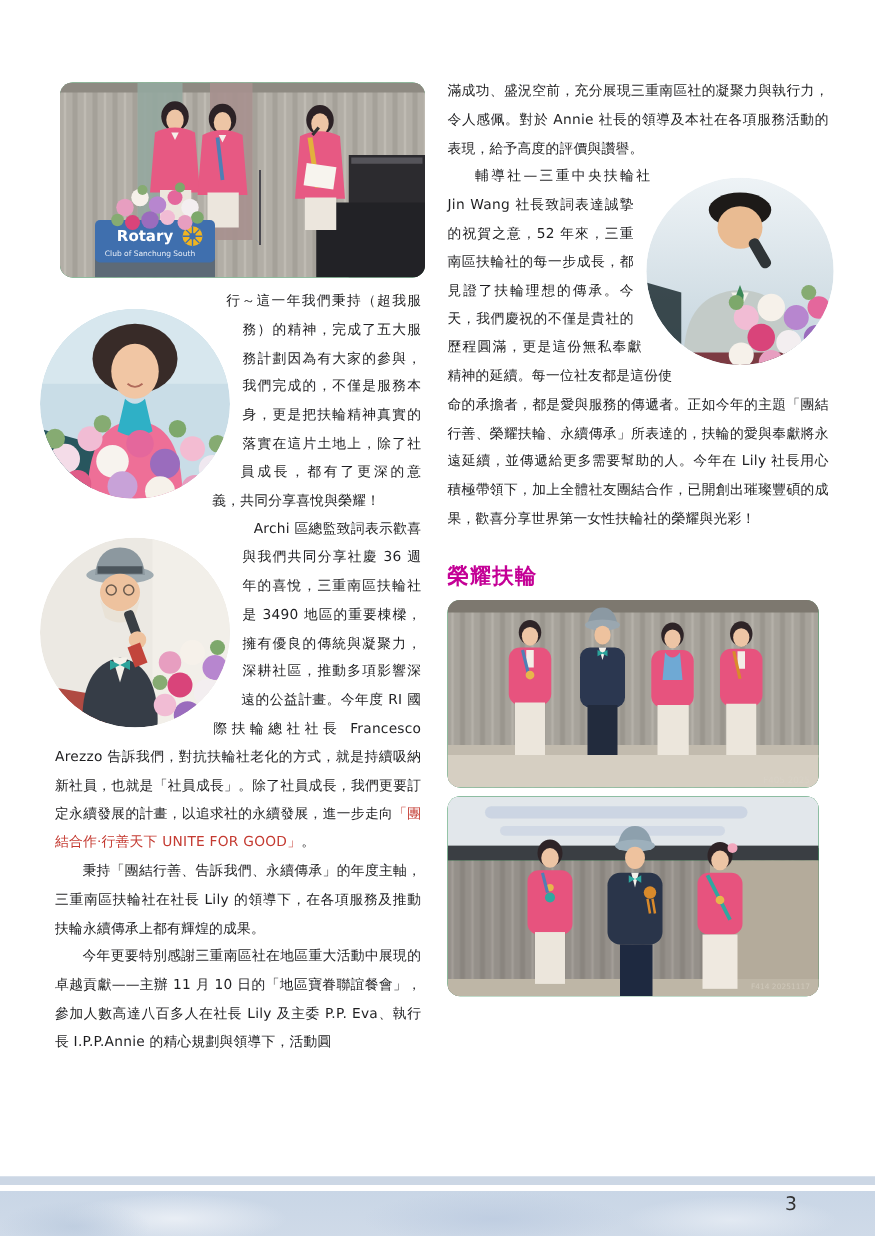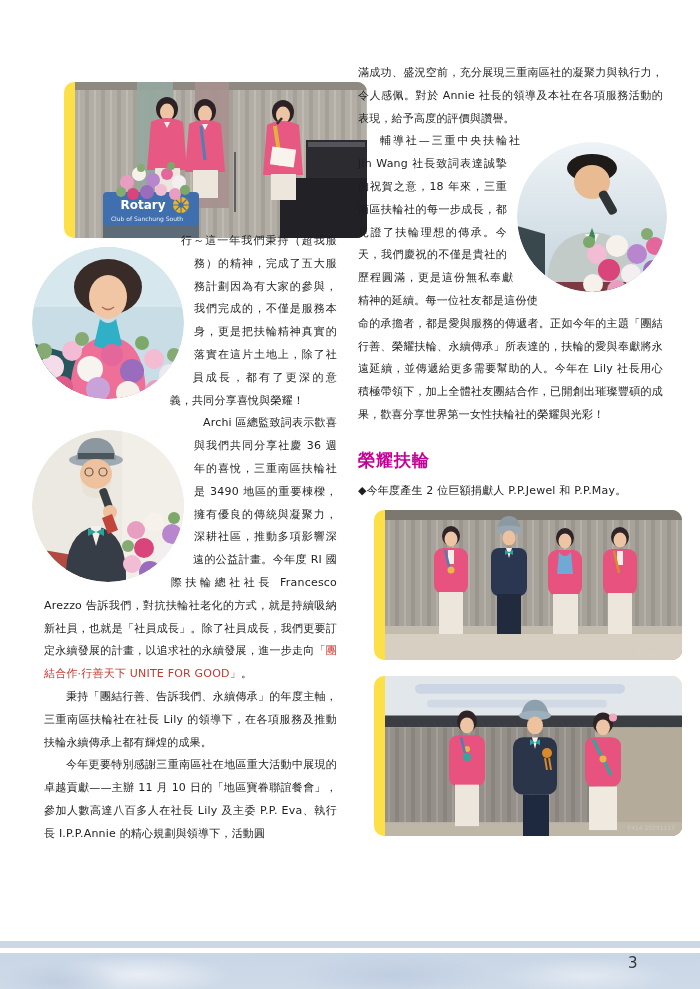--- a/index.html
+++ b/index.html
@@ -9,21 +9,21 @@
     position:relative;overflow:hidden;
   }
   .page{position:absolute;inset:0;}
   p{margin:0;font-size:11px;line-height:22.8px;color:#1e1e20;
     text-align:justify;letter-spacing:0.2px;}
   .indent{text-indent:2em;}
   .red{color:#c43a31;}
   .col{position:absolute;}
   .col-left{left:44px;top:230px;width:293px;}
   .col-right{left:358px;top:62px;width:305px;}
-  .photo{margin:16px;border-radius:10px;overflow:hidden;background:#fde047;padding-left:11px;}
+  .photo{margin:0;border-radius:10px;overflow:hidden;background:#15803d;}
   .photo svg{display:block;width:100%;height:100%;}
   .photo-top{position:absolute;left:48px;top:66px;width:292px;height:156px;}
   .photo-mid{width:297px;height:150px;margin-top:7px;}
   .photo-bottom{width:297px;height:160px;margin-top:7px;}
   .circ{border-radius:50%;overflow:hidden;shape-outside:circle(50%);shape-margin:8px;}
   .circ svg{display:block;width:100%;height:100%;}
   .circ-left{float:left;}
   .circ-right{float:right;}
   .circ1{width:152px;height:152px;margin:17px 10px 4px -12px;}
   .circ2{width:152px;height:152px;margin:18px 10px 4px -12px;}
@@ -256,25 +256,24 @@
               <circle cx="76" cy="142" r="10" fill="#f6f1ea"></circle>
                 <circle cx="100" cy="148" r="10" fill="#e79ec0"></circle>
               <circle cx="128" cy="146" r="10" fill="#f4dce8"></circle>
                 <circle cx="146" cy="142" r="9" fill="#c8a2d8"></circle>
               <circle cx="72" cy="100" r="6" fill="#7da86b"></circle>
                 <circle cx="130" cy="92" r="6" fill="#86ab72"></circle>
             </g>
           </g>
         </svg>
       </div>
-      <p class="indent">輔導社—三重中央扶輪社 Jin Wang 社長致詞表達誠摯的祝賀之意，18 年來，三重南區扶輪社的每一步成長，都見證了扶輪理想的傳承。今天，我們慶祝的不僅是貴社的歷程圓滿，更是這份無私奉獻精神的延續。每一位社友都是這份使命的承擔者，都是愛與服務的傳遞者。正如今年的主題「團結行善、榮耀扶輪、永續傳承」所表達的，扶輪的愛與奉獻將永遠延續，並傳遞給更多需要幫助的人。今年在 Lily 社長用心積極帶領下，加上全體社友團結合作，已開創出璀璨豐碩的成果，歡喜分享世界第一女性扶輪社的榮耀與光彩！</p>
+      <p class="indent">輔導社—三重中央扶輪社 Jin Wang 社長致詞表達誠摯的祝賀之意，52 年來，三重南區扶輪社的每一步成長，都見證了扶輪理想的傳承。今天，我們慶祝的不僅是貴社的歷程圓滿，更是這份無私奉獻精神的延續。每一位社友都是這份使命的承擔者，都是愛與服務的傳遞者。正如今年的主題「團結行善、榮耀扶輪、永續傳承」所表達的，扶輪的愛與奉獻將永遠延續，並傳遞給更多需要幫助的人。今年在 Lily 社長用心積極帶領下，加上全體社友團結合作，已開創出璀璨豐碩的成果，歡喜分享世界第一女性扶輪社的榮耀與光彩！</p>
     </div>
 
     <h2 class="section-header">榮耀扶輪</h2>
-    <p class="hang">◆今年度產生 2 位巨額捐獻人 P.P.Jewel 和 P.P.May。</p>
 
     <figure class="photo photo-mid">
       <svg viewBox="0 0 297 150" preserveAspectRatio="none">
         <defs>
           <pattern id="curt2" width="16" height="150" patternUnits="userSpaceOnUse">
             <rect width="16" height="150" fill="#a7a39b"></rect>
             <rect x="10" width="4" height="150" fill="#9a968e"></rect>
             <rect x="3" width="2" height="150" fill="#b5b1a9"></rect>
           </pattern>
         </defs>

